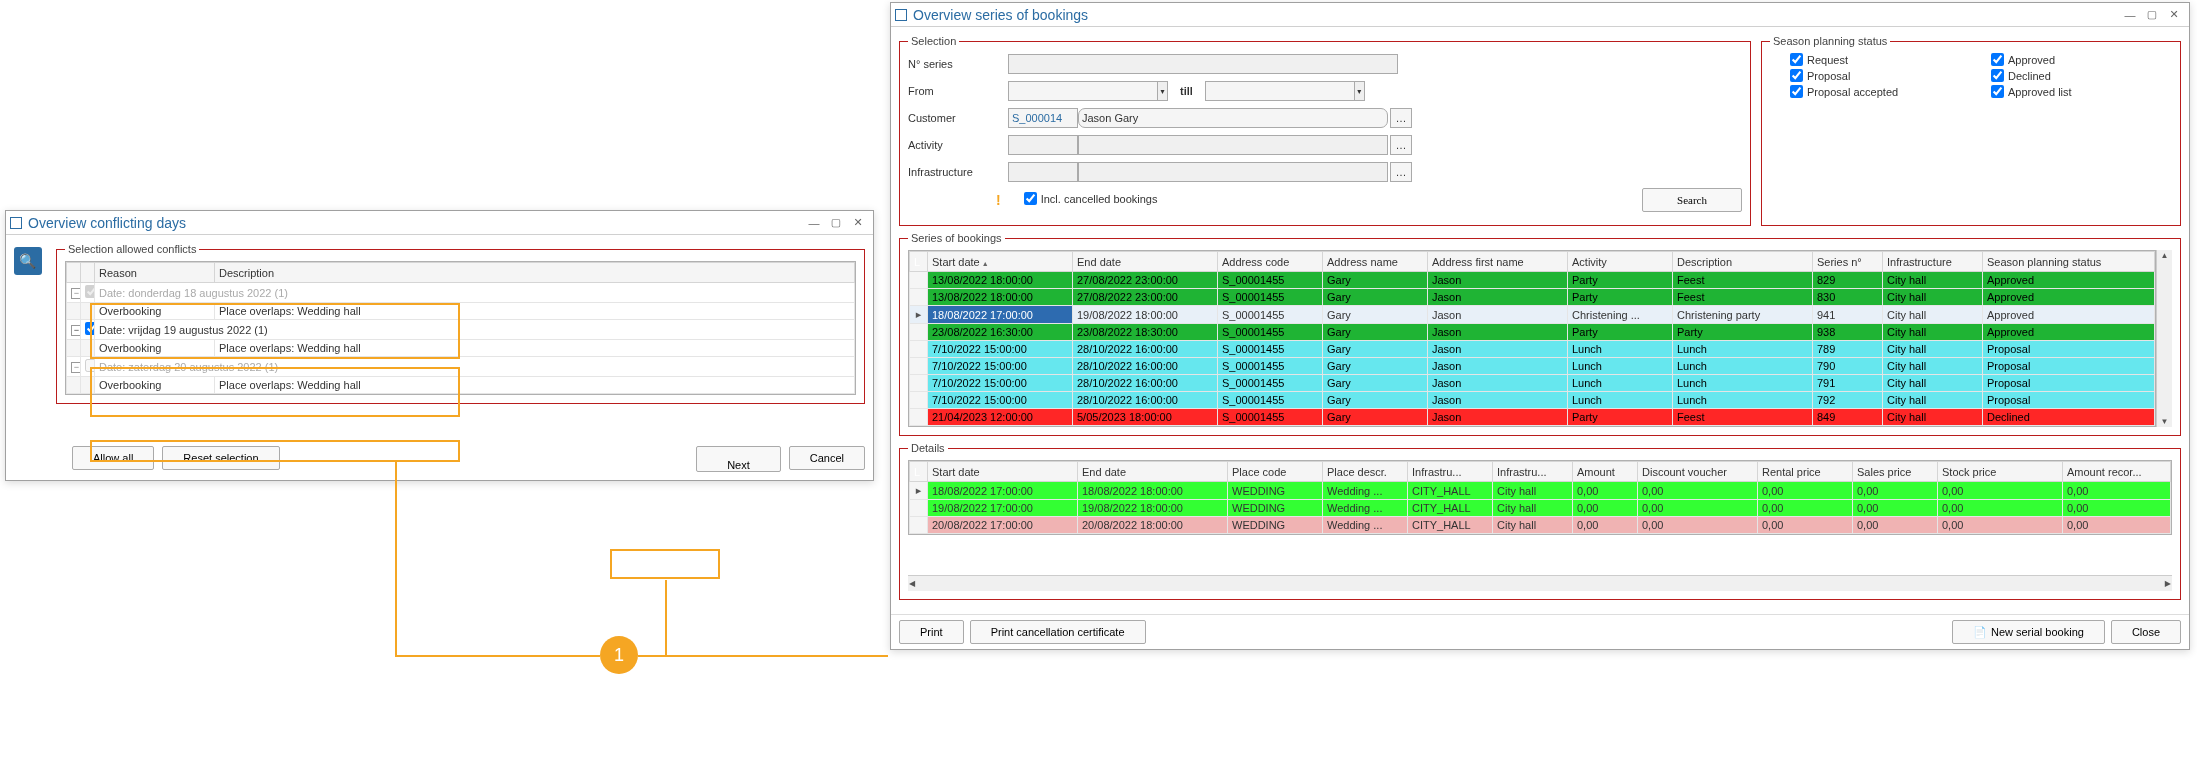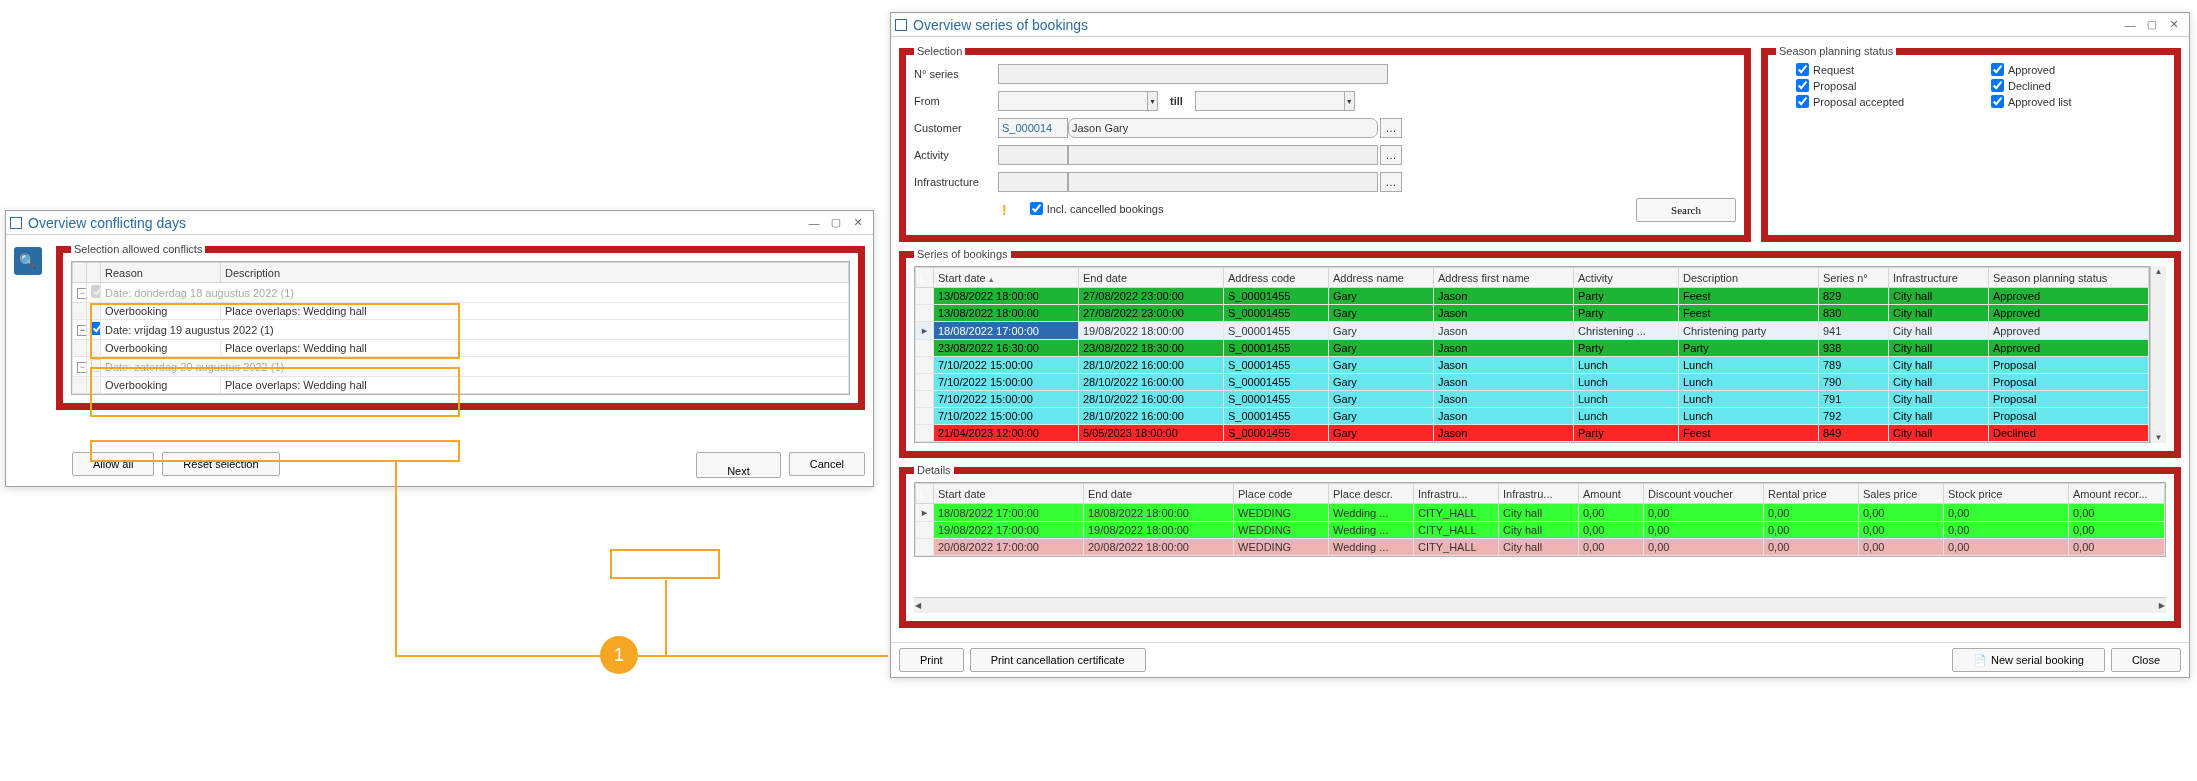--- a/index.html
+++ b/index.html
@@ -6,25 +6,25 @@
 body { font-family: "Segoe UI", Tahoma, sans-serif; font-size: 11px; color: #333; background: #fff; position: relative; width: 2197px; height: 781px; }
 
 .window { position: absolute; border: 1px solid #a0a0a0; background: #fff; box-shadow: 0 2px 8px rgba(0,0,0,0.15); }
 .titlebar { display: flex; align-items: center; height: 24px; padding: 0 4px; border-bottom: 1px solid #d0d0d0; font-size: 14px; color: #2b6ca3; }
 .titlebar .win-icon { width: 12px; height: 12px; border: 1px solid #2b6ca3; margin-right: 6px; }
 .titlebar .spacer { flex: 1; }
 .win-btn { width: 22px; height: 16px; display: inline-flex; align-items: center; justify-content: center; font-size: 11px; color: #666; cursor: pointer; }
 
 .content { padding: 8px; }
 
-fieldset { border: 7px solid #b91c1c; padding: 6px 8px 8px; margin-bottom: 6px; }
+fieldset { border: 1px solid #b91c1c; padding: 6px 8px 8px; margin-bottom: 6px; }
 legend { font-size: 11px; color: #444; padding: 0 3px; }
 
 .form-row { display: flex; align-items: center; margin-bottom: 5px; min-height: 22px; }
-.form-row label.fld { width: 84px; color: #333; }
+.form-row label.fld { width: 100px; color: #333; }
 .input { height: 20px; border: 1px solid #aaa; background: #f5f5f5; padding: 0 3px; font-size: 11px; color: #2b6ca3; }
 .input.readonly { background: #f0f0f0; }
 .input.dk { color: #333; border-radius: 7px; }
 .date-pick { width: 160px; display: inline-flex; }
 .date-pick .input { flex: 1; border-right: 0; }
 .date-pick .dd { width: 18px; height: 20px; border: 1px solid #aaa; background: #efefef; display: flex; align-items: center; justify-content: center; cursor: pointer; font-size: 8px; }
 .btn-ell { width: 22px; height: 20px; border: 1px solid #aaa; background: #f5f5f5; display: inline-flex; align-items: center; justify-content: center; cursor: pointer; margin-left: 2px; }
 
 .chk { display: inline-flex; align-items: flex-end; margin-right: 20px; margin-bottom: 3px; padding-left: 20px; }
 .chk input { margin-right: 4px; }
@@ -44,21 +44,21 @@
 tr.cyan td { background: #66e7ee; color: #000; }
 tr.cyan td:first-child { background:#f5f5f5; }
 tr.red td { background: #ff2626; color: #000; }
 tr.red td:first-child { background:#f5f5f5; }
 tr.lime td { background: #33ff33; }
 tr.lime td:first-child { background:#f5f5f5; }
 tr.pink td { background: #f0b3b3; }
 tr.pink td:first-child { background:#f5f5f5; }
 
 .conflicts-window { left: 5px; top: 210px; width: 869px; }
-.overview-window { left: 890px; top: 12px; width: 1300px; }
+.overview-window { left: 890px; top: 2px; width: 1300px; }
 
 .group-row td { background: #fff; color: #888; font-style: normal; }
 .group-row.active td { color: #333; }
 .exp { width:11px; height:11px; border:1px solid #999; display:inline-flex; align-items:center; justify-content:center; font-size:9px; line-height:9px; margin-right:4px; background:#fff; cursor:pointer; }
 .cbx { margin-right: 4px; }
 
 .hl-orange { border: 2px solid #f5a623; position: absolute; pointer-events: none; }
 .hl-circle { width: 38px; height: 38px; border-radius: 50%; background: #f5a623; color: #fff; display:flex; align-items:center; justify-content:center; font-size:18px; position:absolute; }
 .hl-line { position:absolute; background:#f5a623; }
 

